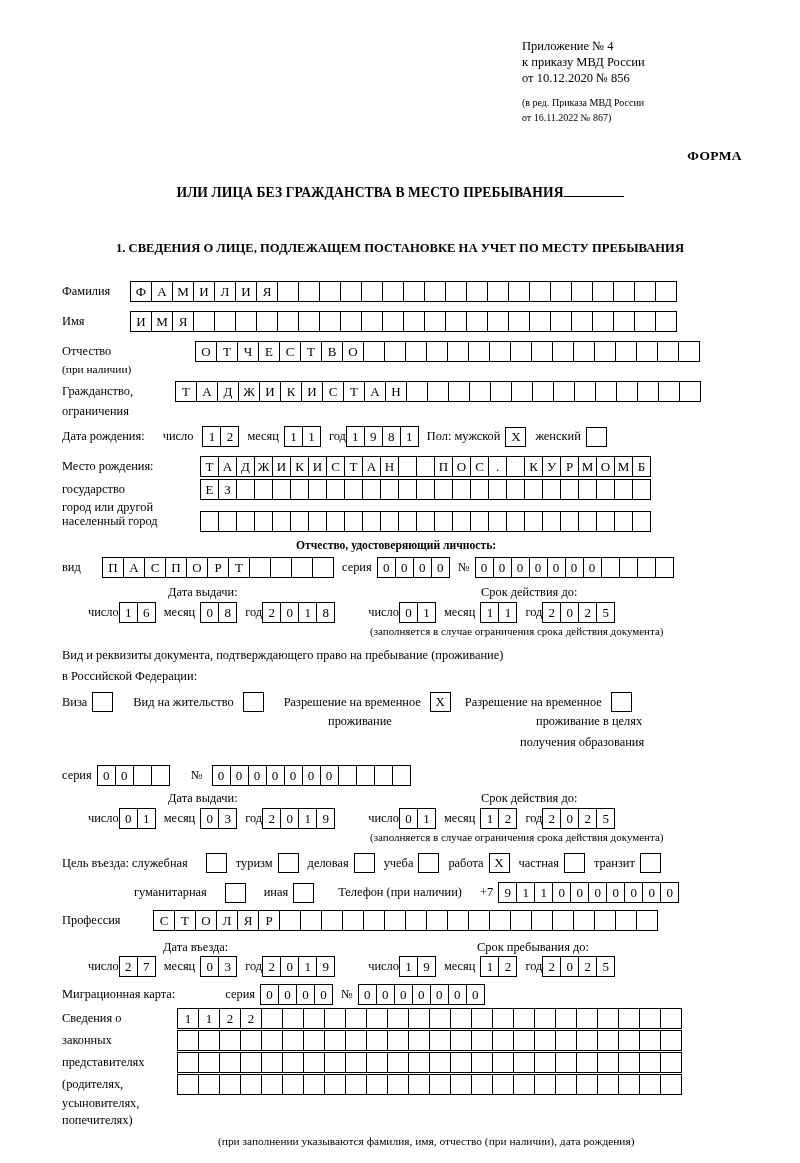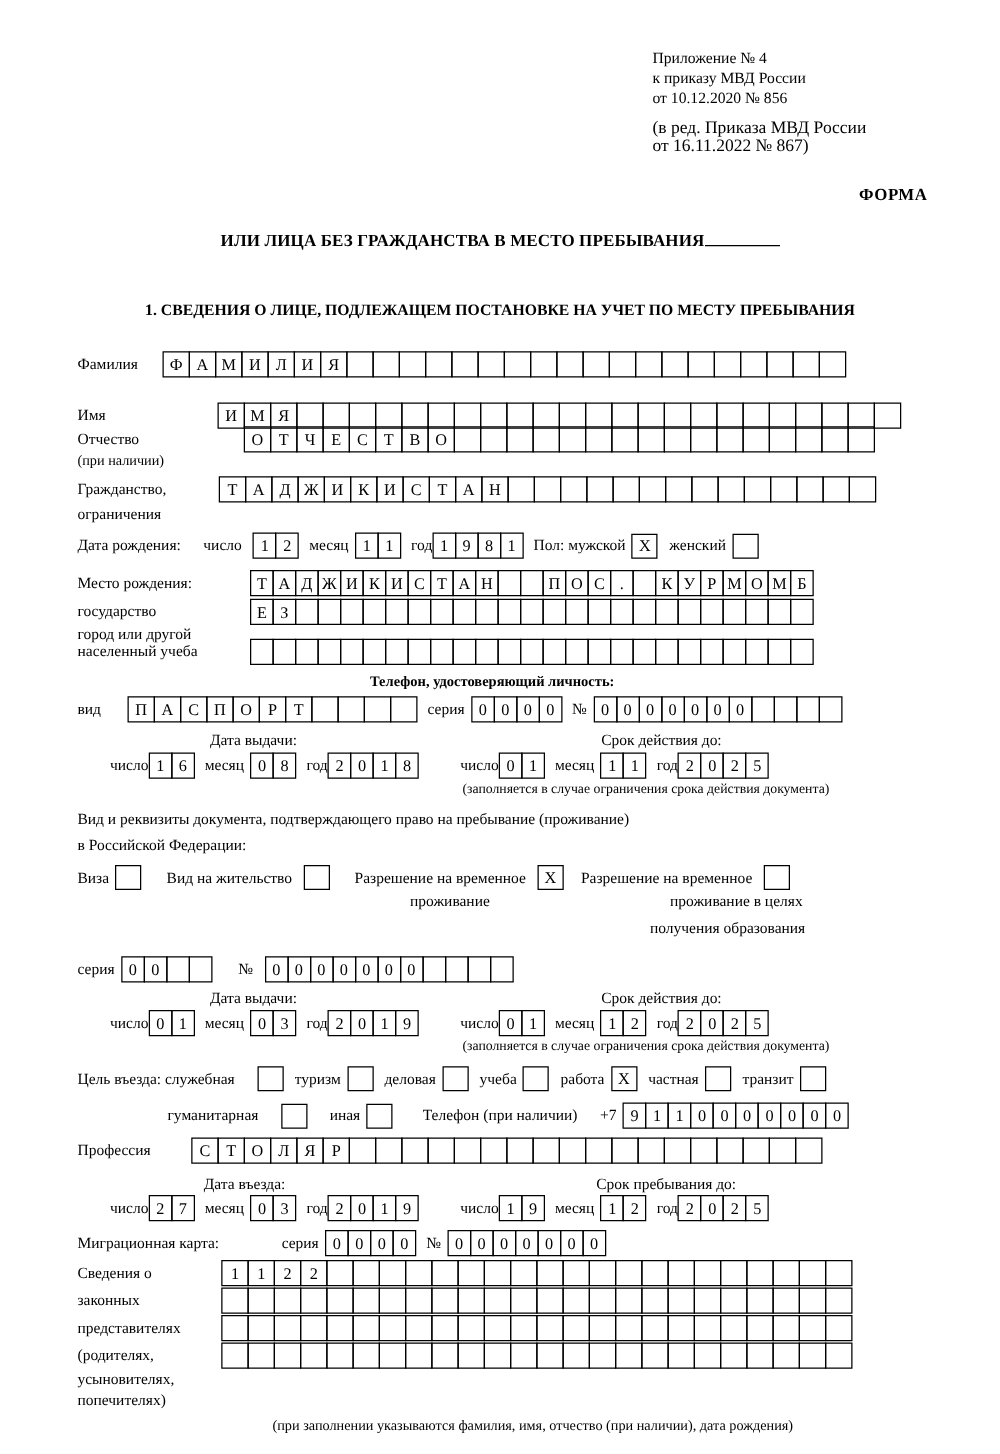--- a/index.html
+++ b/index.html
@@ -26,21 +26,21 @@
   
   .hdr {
     position: absolute;
     top: 38px;
     right: 58px;
     text-align: left;
     font-size: 12.5px;
     line-height: 16px;
     width: 220px;
   }
-  .hdr .grp2 { margin-top: 9px; font-size: 14px; line-height: 15px; }
+  .hdr .grp2 { margin-top: 9px; font-size: 10px; line-height: 15px; }
   .forma {
     position: absolute;
     top: 148px;
     right: 58px;
     font-weight: bold;
     font-size: 13.5px;
     letter-spacing: .4px;
   }
 
   .title {
@@ -155,21 +155,21 @@
         <span class="cell"></span>
         <span class="cell"></span>
         <span class="cell"></span>
         <span class="cell"></span>
         <span class="cell"></span>
         <span class="cell"></span>
         <span class="cell"></span>
       </span>
   </div>
 
-  <div class="row" style="top:322px; left:62px;gap:44px;">
+  <div class="row" style="top:311px; left:62px;">
     <span class="lbl" style="width:68px;">Имя</span>
     <span class="cells" id="name-cells">
         <span class="cell">И</span>
         <span class="cell">М</span>
         <span class="cell">Я</span>
         <span class="cell"></span>
         <span class="cell"></span>
         <span class="cell"></span>
         <span class="cell"></span>
         <span class="cell"></span>
@@ -353,21 +353,21 @@
         <span class="cell w19"></span>
         <span class="cell w19"></span>
         <span class="cell w19"></span>
         <span class="cell w19"></span>
       </span>
   </div>
   <div class="row" style="top:500px; left:62px;">
     <span class="lbl" style="width:138px;">город или другой</span>
   </div>
   <div class="row" style="top:511px; left:62px;">
-    <span class="lbl" style="width:138px;">населенный учеба</span>
+    <span class="lbl" style="width:138px;">населенный город</span>
     <span class="cells" id="birthplace-3">
         <span class="cell w19"></span>
         <span class="cell w19"></span>
         <span class="cell w19"></span>
         <span class="cell w19"></span>
         <span class="cell w19"></span>
         <span class="cell w19"></span>
         <span class="cell w19"></span>
         <span class="cell w19"></span>
         <span class="cell w19"></span>
@@ -384,21 +384,21 @@
         <span class="cell w19"></span>
         <span class="cell w19"></span>
         <span class="cell w19"></span>
         <span class="cell w19"></span>
         <span class="cell w19"></span>
         <span class="cell w19"></span>
       </span>
   </div>
 
   <div class="row" style="top:539px; left:296px;">
-    <span class="lbl b" style="font-size:11.6px;">Телефон, удостоверяющий личность:</span>
+    <span class="lbl b" style="font-size:11.6px;">Отчество, удостоверяющий личность:</span>
   </div>
 
   <div class="row" style="top:557px; left:62px;">
     <span class="lbl" style="width:40px;">вид</span>
     <span class="cells" id="idoc-kind">
         <span class="cell">П</span>
         <span class="cell">А</span>
         <span class="cell">С</span>
         <span class="cell">П</span>
         <span class="cell">О</span>

